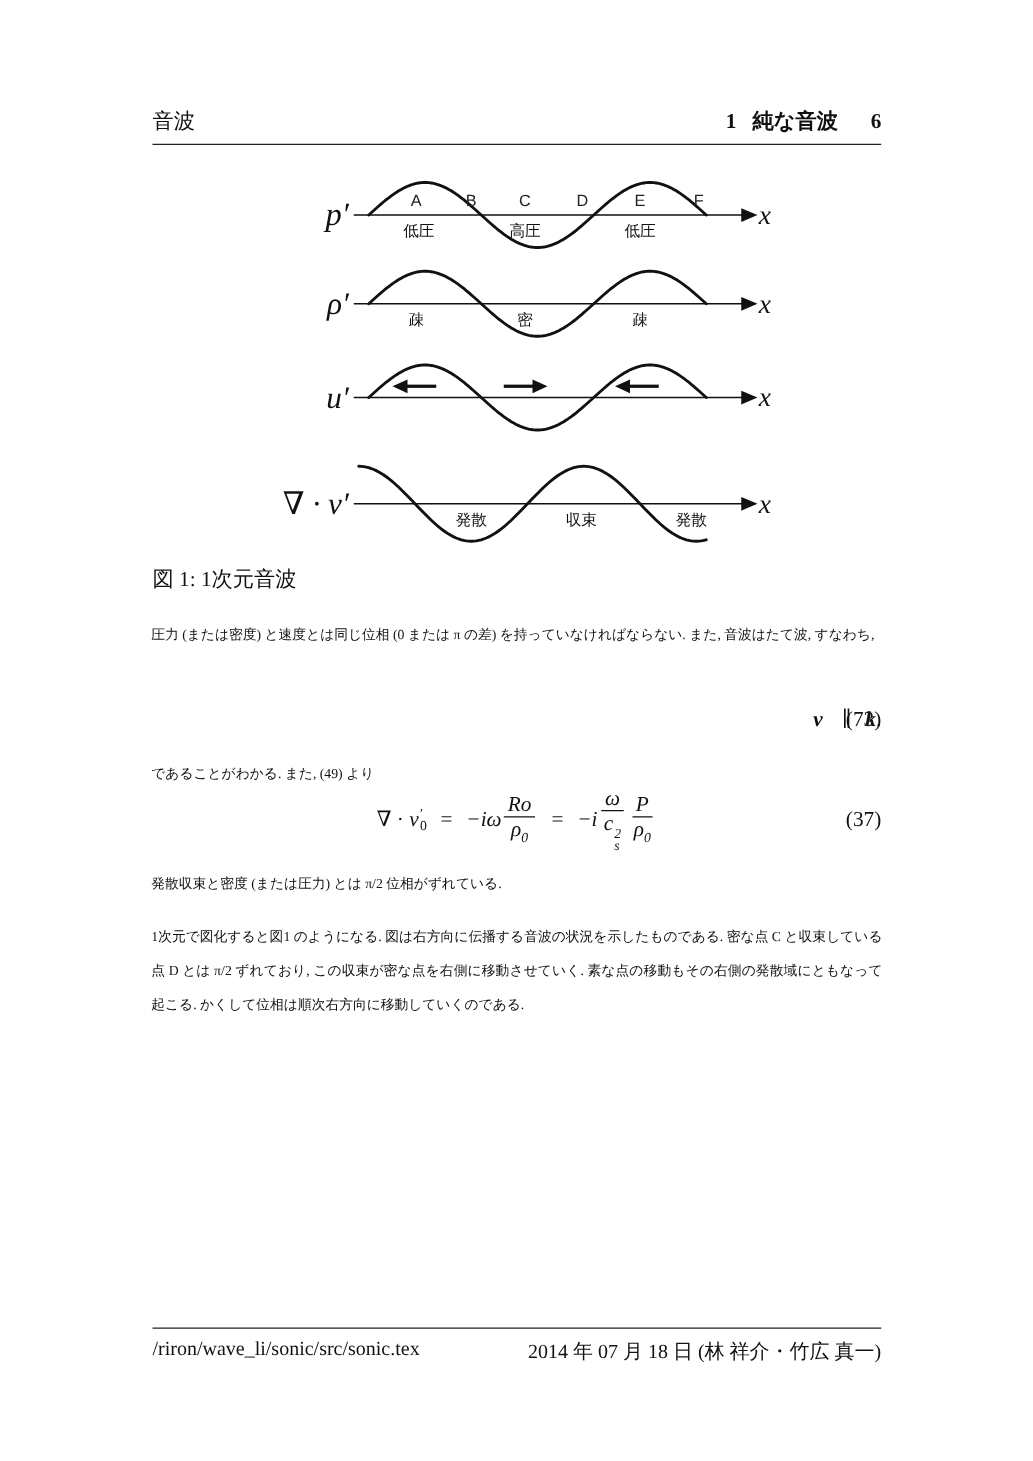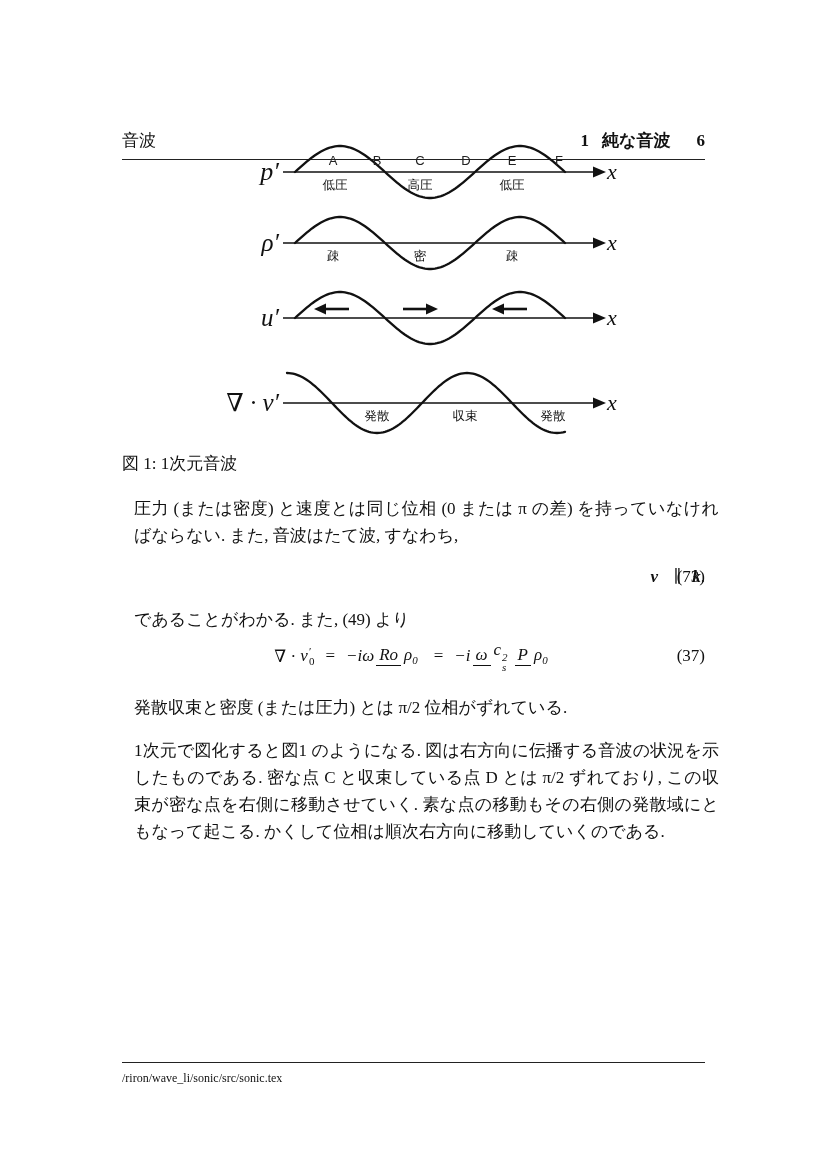--- a/index.html
+++ b/index.html
@@ -5,52 +5,52 @@
   html,body{margin:0;padding:0;}
   body{
     width:826px;height:1169px;position:relative;background:#ffffff;color:#111;
     font-family:"Liberation Serif","DejaVu Serif",serif;overflow:hidden;
   }
   .abs{position:absolute;}
   
   .header{
     left:122px;top:85px;width:583px;
     display:flex;justify-content:space-between;align-items:baseline;
-    font-size:17px;border-bottom:1.2px solid #222;padding-bottom:7px;margin-top:44px;
+    font-size:17px;border-bottom:1.2px solid #222;padding-bottom:7px;
   }
   .header-right{display:flex;align-items:baseline;font-weight:bold;}
   .header-right .secno{margin-right:13px;}
   .header-right .pageno{margin-left:26px;}
   
   .figure-svg{left:195px;top:132px;}
   .fig-rowlabel{font-family:"Liberation Serif","DejaVu Serif",serif;font-style:italic;fill:#111;}
   .fig-xlabel{font-family:"Liberation Serif","DejaVu Serif",serif;font-style:italic;font-size:22px;fill:#111;}
   .fig-letter{font-family:"Liberation Sans","DejaVu Sans",sans-serif;font-size:13px;fill:#222;text-anchor:middle;}
   .fig-region{font-family:"Liberation Sans","DejaVu Sans",sans-serif;font-size:12.5px;fill:#111;text-anchor:middle;}
   .caption{left:122px;top:452px;width:583px;font-size:17px;}
   
-  .para{left:134px;width:585px;font-size:17px;line-height:27px;text-align:justify;}
+  .para{left:121px;width:585px;font-size:11px;line-height:27px;text-align:justify;}
   .p1{top:495px;} .p2{top:606px;} .p3{top:694px;} .p4{top:737px;font-family:Liberation Serif, serif;}
   
   .eq{left:122px;width:583px;font-size:17px;}
   .eq46{top:566px;text-align:right;}
   .eq47{top:631px;display:flex;justify-content:center;align-items:center;height:50px;}
   .eqno{position:absolute;right:0;top:50%;transform:translateY(-50%);font-style:normal;}
   .mi{font-style:italic;}
   .mb{font-style:italic;font-weight:bold;}
   .rel{margin:0 11px;}
-  .frac{display:inline-flex;flex-direction:row;align-items:center;vertical-align:middle;margin:0 2px;line-height:1.05;}
+  .frac{display:inline-flex;flex-direction:column;align-items:center;vertical-align:middle;margin:0 2px;line-height:1.05;}
   .frac .num{padding:0 3px 1px 3px;border-bottom:1px solid #111;}
   .frac .den{padding:1px 3px 0 3px;}
   .supsub{display:inline-flex;flex-direction:column;align-items:flex-start;font-size:11px;line-height:10px;vertical-align:-6px;margin-left:1px;}
   sub,sup{font-size:11px;}
   
   .footer{
     left:122px;top:1062px;width:583px;border-top:1.2px solid #222;padding-top:8px;
-    display:flex;justify-content:space-between;font-size:12px;gap:36px;
+    display:flex;justify-content:space-between;font-size:16px;gap:36px;
   }
 </style>
 </head>
 <body>
 
 <div class="abs header">
   <span>音波</span>
   <span class="header-right">
     <span class="secno">1</span>
     <span>純な音波</span>
@@ -136,13 +136,14 @@
     <span class="den mi"><span>ρ</span><sub>0</sub></span>
   </span>
   <span class="eqno">(37)</span>
 </div>
 
 <div class="abs para p3">発散収束と密度 (または圧力) とは π/2 位相がずれている.</div>
 <div class="abs para p4">1次元で図化すると図1 のようになる. 図は右方向に伝播する音波の状況を示したものである. 密な点 C と収束している点 D とは π/2 ずれており, この収束が密な点を右側に移動させていく. 素な点の移動もその右側の発散域にともなって起こる. かくして位相は順次右方向に移動していくのである.</div>
 
 <div class="abs footer">
   <span>/riron/wave_li/sonic/src/sonic.tex</span>
+  <span>2014 年 07 月 18 日 (林 祥介・竹広 真一)</span>
 </div>
 
 </body></html>

